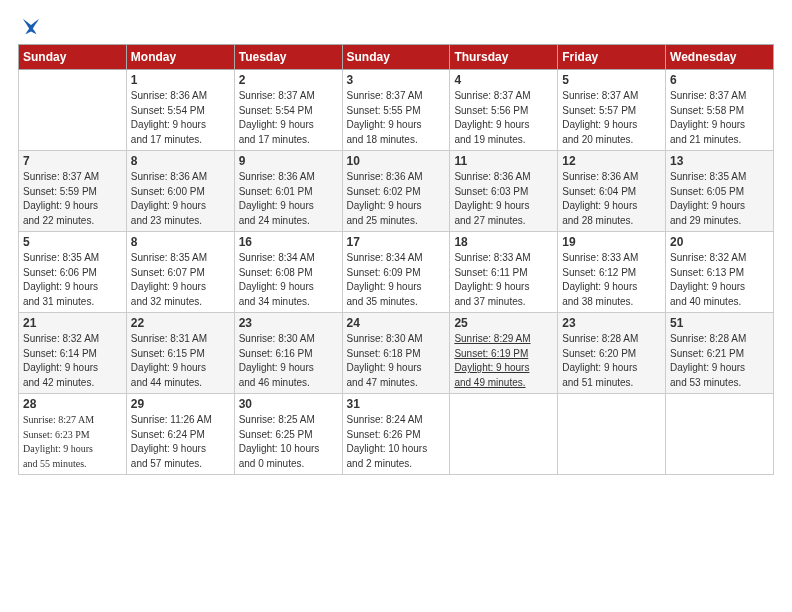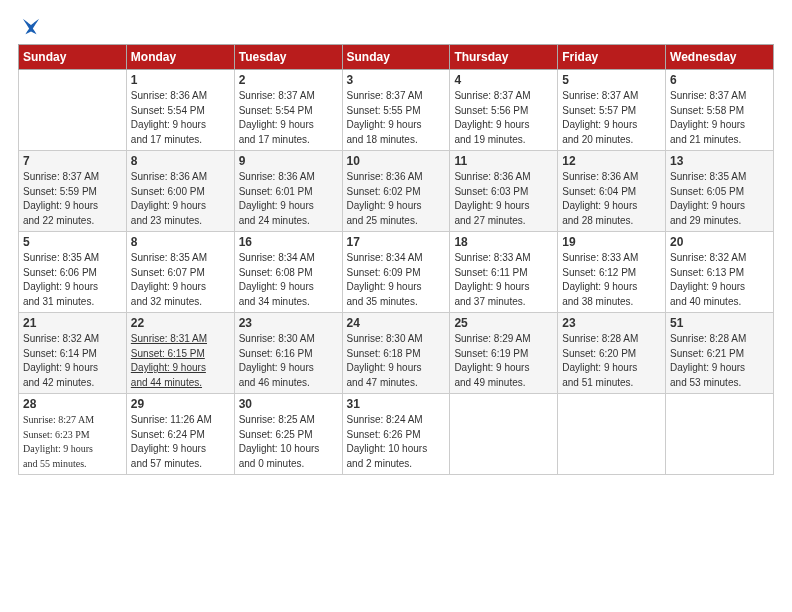--- a/index.html
+++ b/index.html
@@ -281,42 +281,42 @@
         <tr>
           <td>
             <span class="day-number">21</span>
             <div class="cell-content" style="white-space: pre-line;">Sunrise: 8:32 AM
 Sunset: 6:14 PM
 Daylight: 9 hours
 and 42 minutes.</div>
           </td>
           <td>
             <span class="day-number">22</span>
-            <div class="cell-content" style="white-space: pre-line; text-decoration: underline;">Sunrise: 8:31 AM
+            <div class="cell-content" style="white-space: pre-line;">Sunrise: 8:31 AM
 Sunset: 6:15 PM
 Daylight: 9 hours
 and 44 minutes.</div>
           </td>
           <td>
             <span class="day-number">23</span>
             <div class="cell-content" style="white-space: pre-line;">Sunrise: 8:30 AM
 Sunset: 6:16 PM
 Daylight: 9 hours
 and 46 minutes.</div>
           </td>
           <td>
             <span class="day-number">24</span>
             <div class="cell-content" style="white-space: pre-line;">Sunrise: 8:30 AM
 Sunset: 6:18 PM
 Daylight: 9 hours
 and 47 minutes.</div>
           </td>
           <td>
             <span class="day-number">25</span>
-            <div class="cell-content" style="white-space: pre-line;">Sunrise: 8:29 AM
+            <div class="cell-content" style="white-space: pre-line; text-decoration: underline;">Sunrise: 8:29 AM
 Sunset: 6:19 PM
 Daylight: 9 hours
 and 49 minutes.</div>
           </td>
           <td>
             <span class="day-number">23</span>
             <div class="cell-content" style="white-space: pre-line;">Sunrise: 8:28 AM
 Sunset: 6:20 PM
 Daylight: 9 hours
 and 51 minutes.</div>

